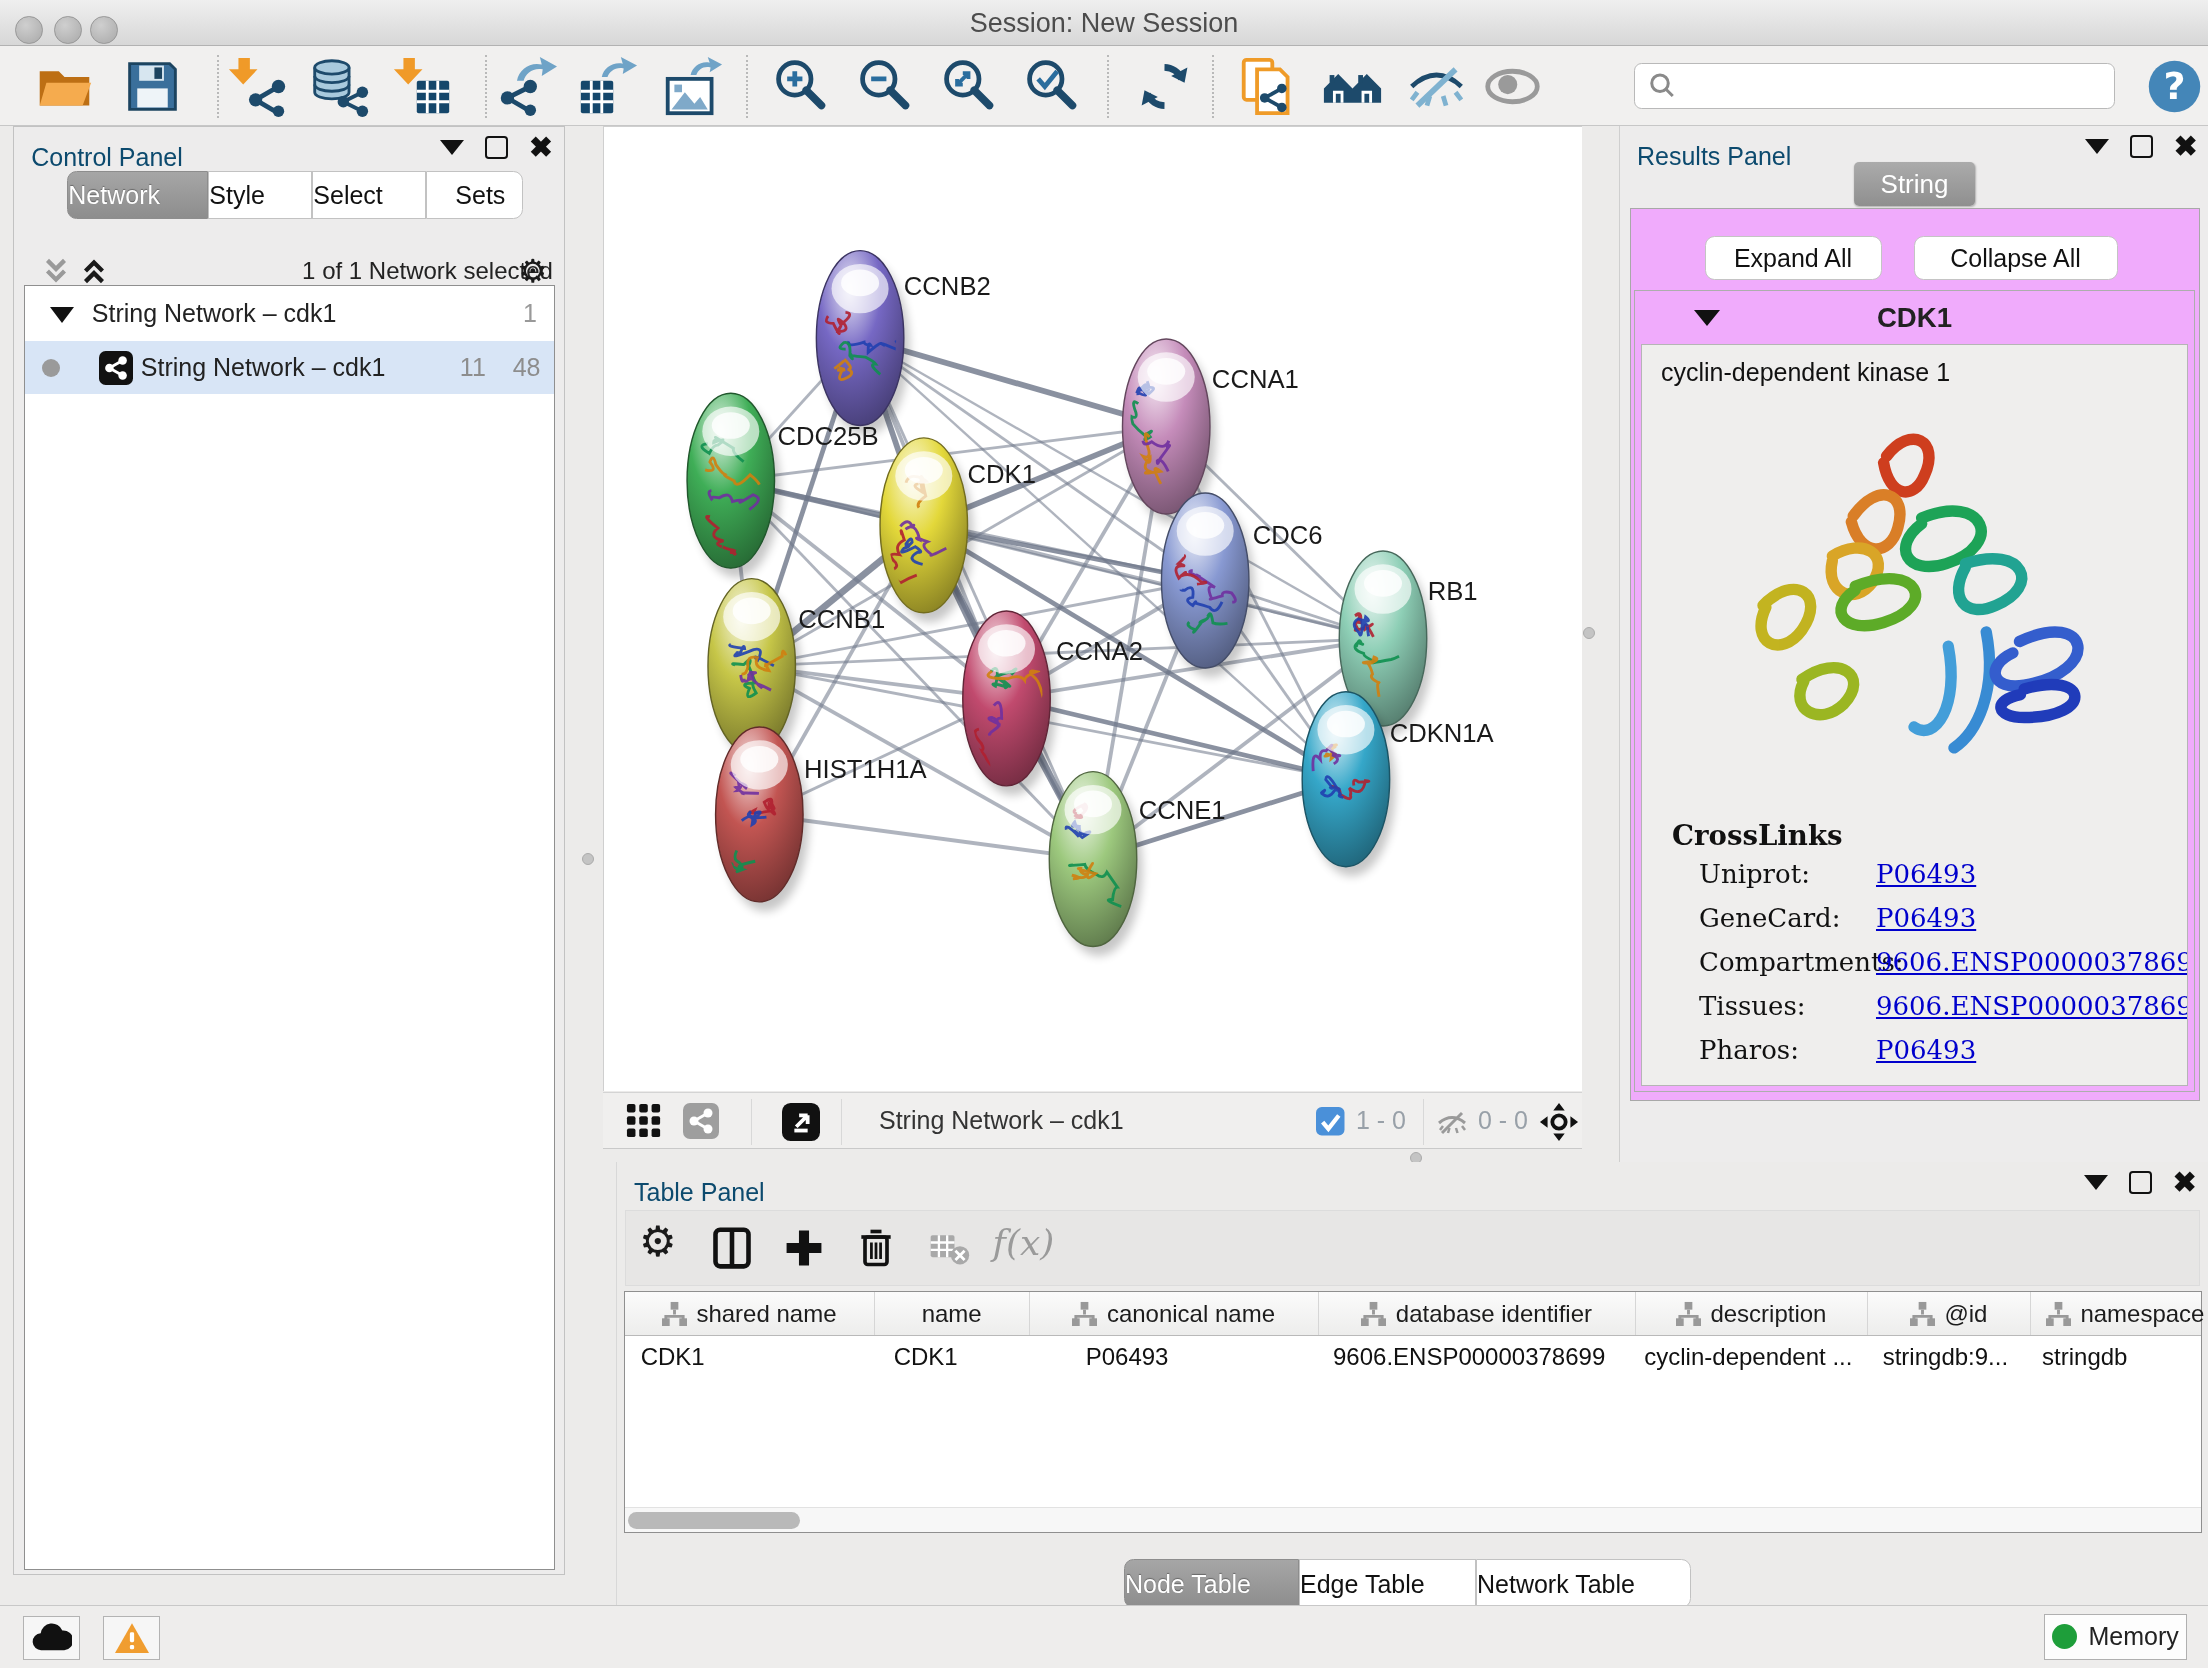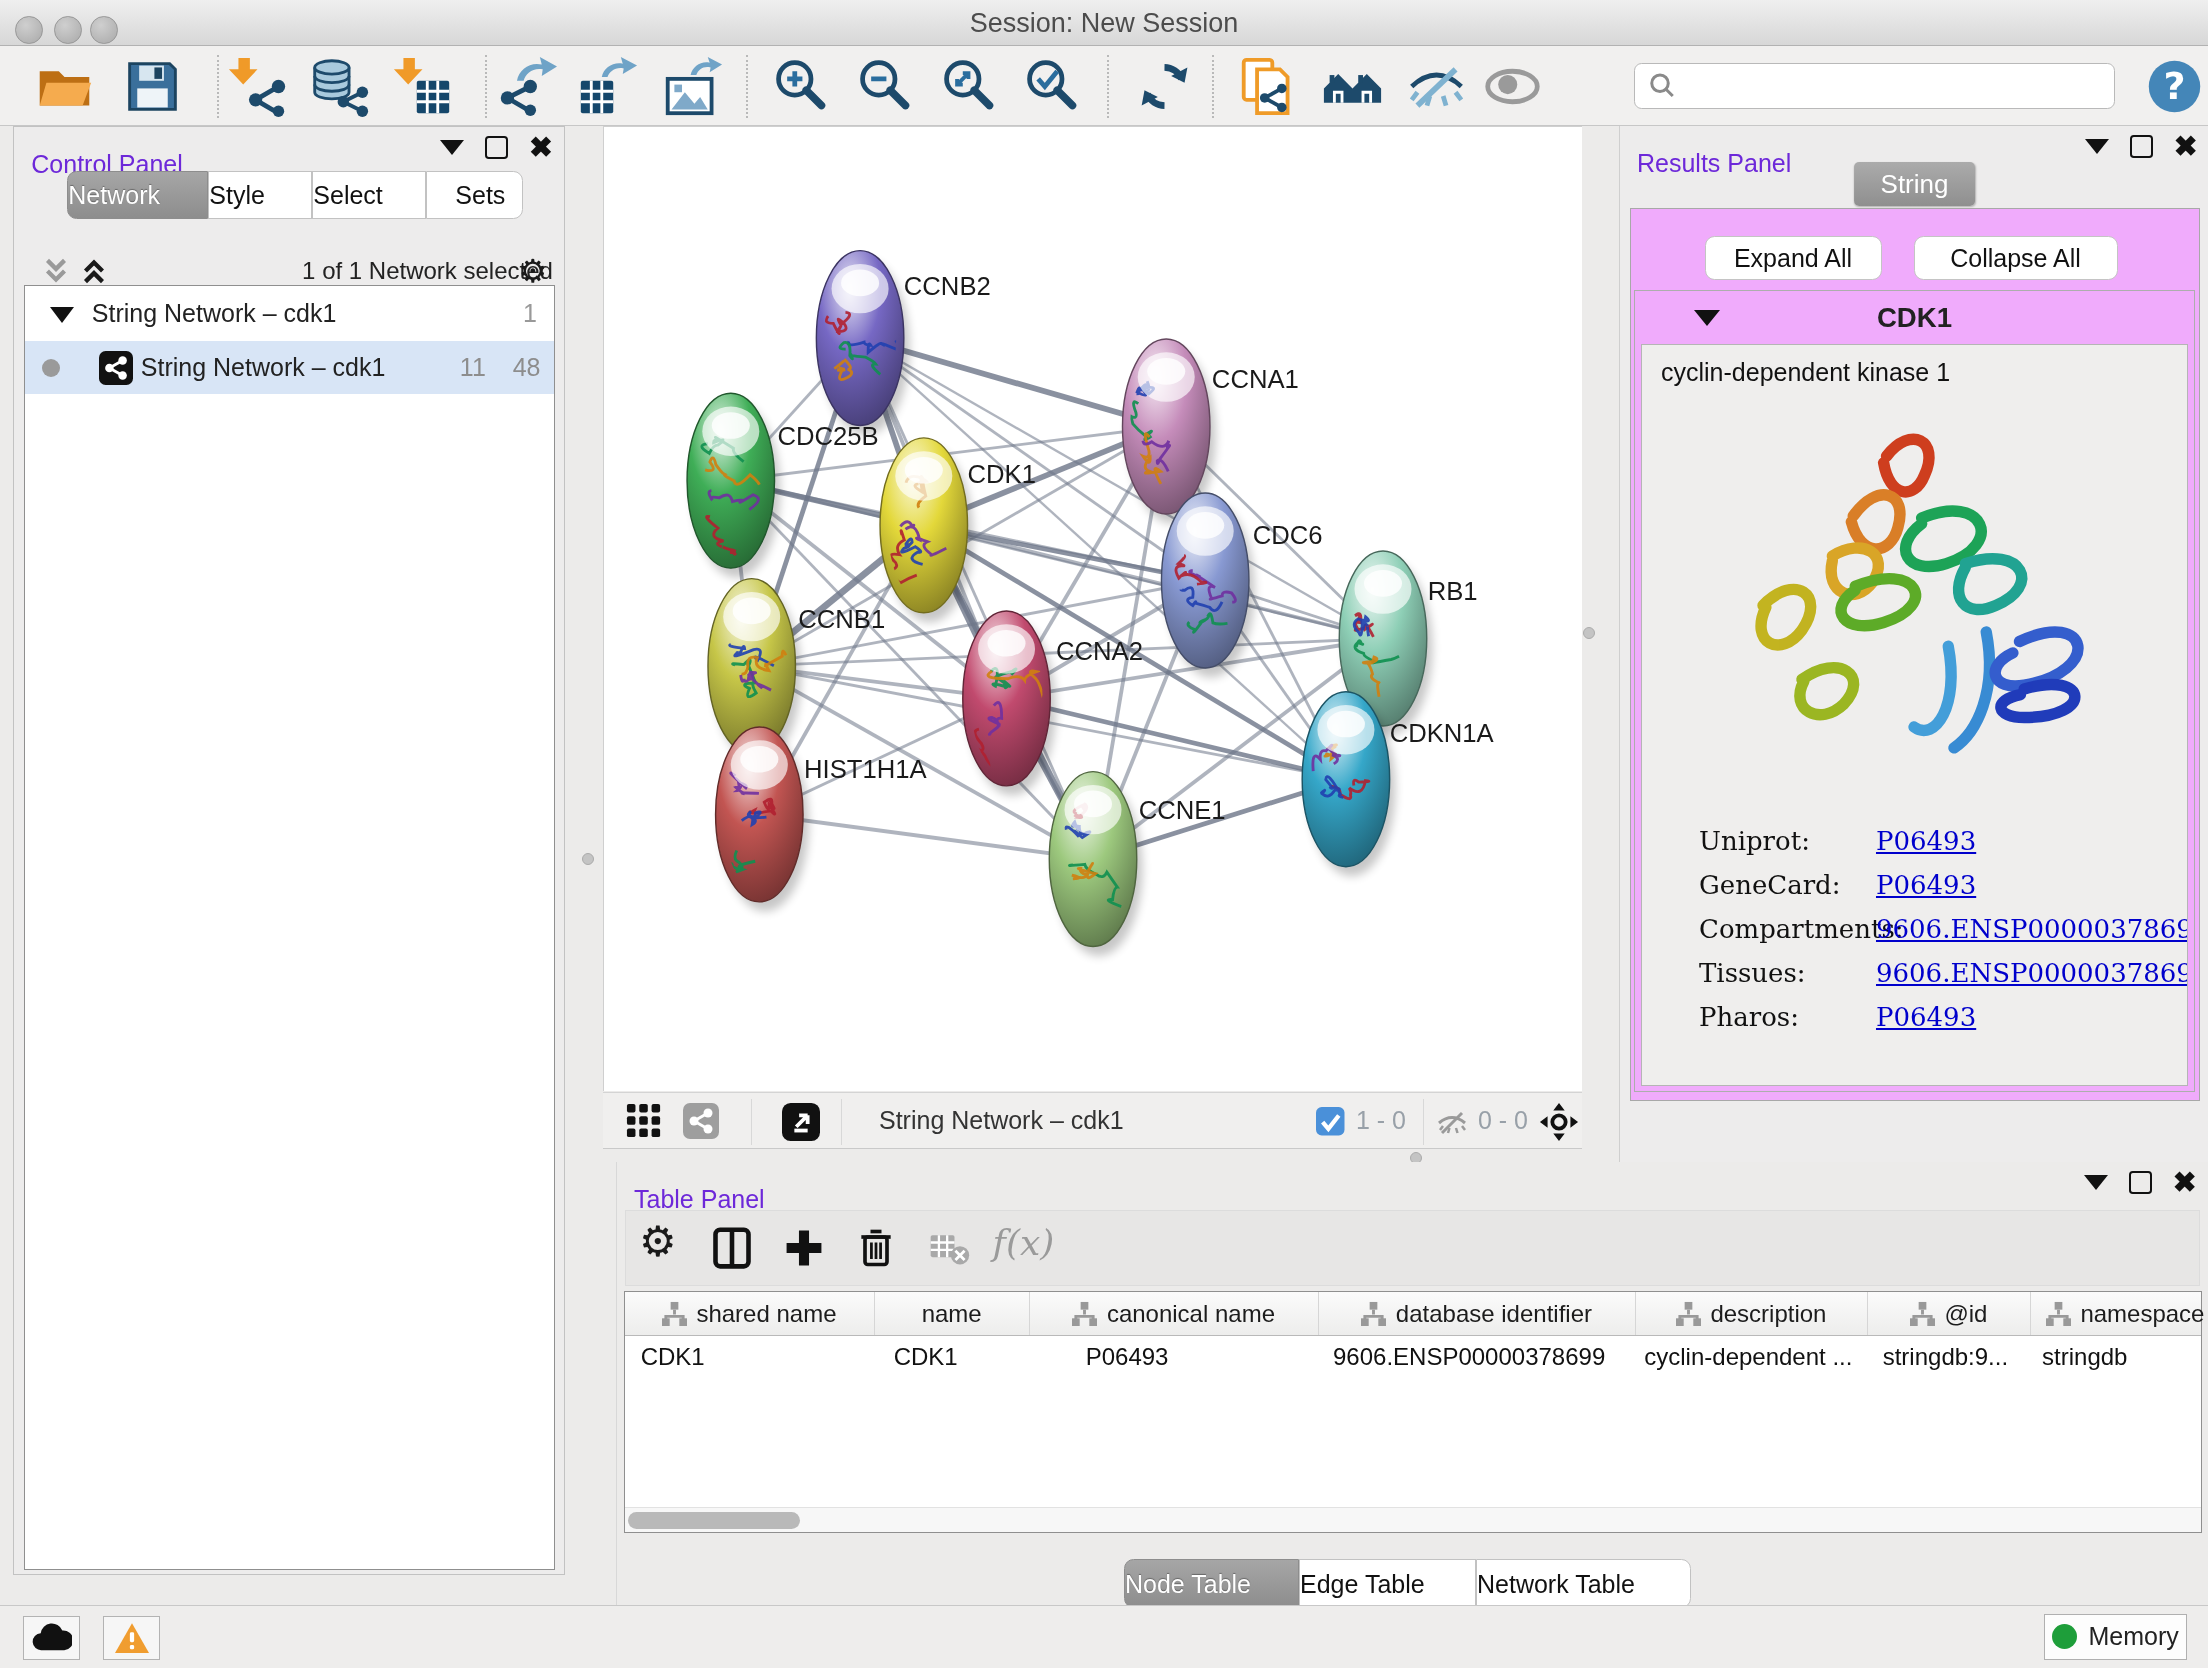--- a/index.html
+++ b/index.html
@@ -12,21 +12,21 @@
   .win-title{text-align:center;line-height:46px;font-size:27px;color:#4c4c4c}
   
   .toolbar{position:absolute;left:0;top:46px;right:0;height:80px;background:#f1f0ef;border-bottom:1.9px solid #c7c7c7}
   .tbtn{position:absolute;top:9.5px;width:61px;height:61px}
   .tbtn svg{width:61px;height:61px}
   .tsep{position:absolute;top:8.6px;height:63px;width:0;border-left:2.9px dotted #b9b9b9}
   .searchbox{position:absolute;left:1634px;top:17px;width:481px;height:46px;background:#fff;border:1.9px solid #b9b9b9;border-radius:7.6px}
   .searchbox svg{position:absolute;left:9.5px;top:4.8px;width:36px;height:36px}
   .searchbox input{position:absolute;left:49px;top:1.9px;width:418px;height:38px;border:none;outline:none;font-size:25px;background:transparent}
   
-  .ph-title{position:absolute;left:17px;top:17px;height:40px;line-height:40px;font-size:25px;color:#6d28d9}
+  .ph-title{position:absolute;left:17px;top:10px;height:40px;line-height:40px;font-size:25px;color:#0c4a6e}
   .ph-ctrls{position:absolute;right:11.4px;top:0;height:40px;display:flex;align-items:center;gap:21px}
   .ph-tri{width:0;height:0;border-left:12.4px solid transparent;border-right:12.4px solid transparent;border-top:15px solid #111}
   .ph-box{width:23px;height:23px;border:2.9px solid #111;border-radius:3.8px}
   .ph-x{font-size:28.5px;font-weight:bold;color:#111;line-height:23px}
   
   .control-panel{position:absolute;left:13.3px;top:126px;width:552px;height:1449px;background:#edecec;border:1px solid #c2c2c2}
   .cp-tabs{position:absolute;left:53px;top:44px;height:48px;display:flex}
   .seg{border:1px solid #c2c2c2;background:#fff;font-size:25px;line-height:46px;text-align:left;color:#111}
   .seg.first{border-radius:9.5px 0 0 9.5px}
   .seg.last{border-radius:0 9.5px 9.5px 0}
@@ -668,20 +668,21 @@
               <path d="M222 120 C 288 93 310 148 248 168 C 206 181 190 150 222 126" stroke="#12a050"></path>
               <path d="M268 168 C 330 148 348 192 300 212 C 268 226 250 204 268 172" stroke="#16a08e"></path>
               <path d="M290 240 C 302 302 280 346 256 362" stroke="#2f86d2"></path>
               <path d="M250 255 C 262 318 236 356 214 340" stroke="#3a9ad8"></path>
               <path d="M325 250 C 400 215 412 282 330 296 C 296 302 288 276 318 262" stroke="#2a56cc"></path>
               <path d="M330 300 C 398 280 404 330 330 330 C 300 330 296 312 326 306" stroke="#1532b8"></path>
             </g>
           </svg>
         </div>
         <div class="rp-cross">
+          <div class="hd">CrossLinks</div>
           <div id="crosslinks-rows">
               <div class="cl-row">
                 <span class="l">Uniprot:</span>
                 <span class="v">P06493</span>
               </div>
               <div class="cl-row">
                 <span class="l">GeneCard:</span>
                 <span class="v">P06493</span>
               </div>
               <div class="cl-row">

